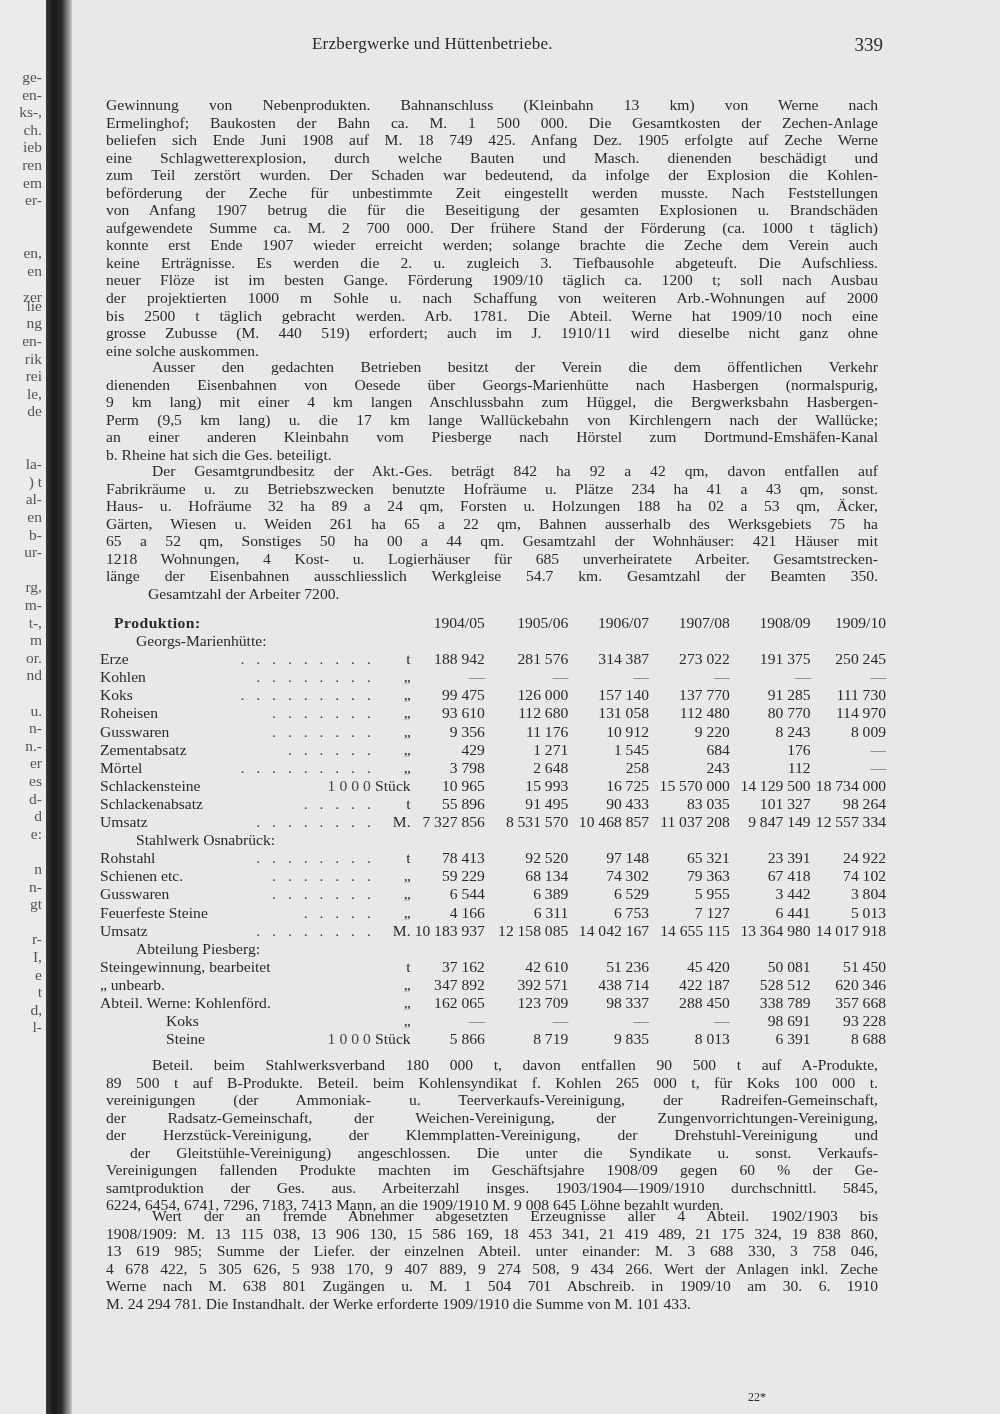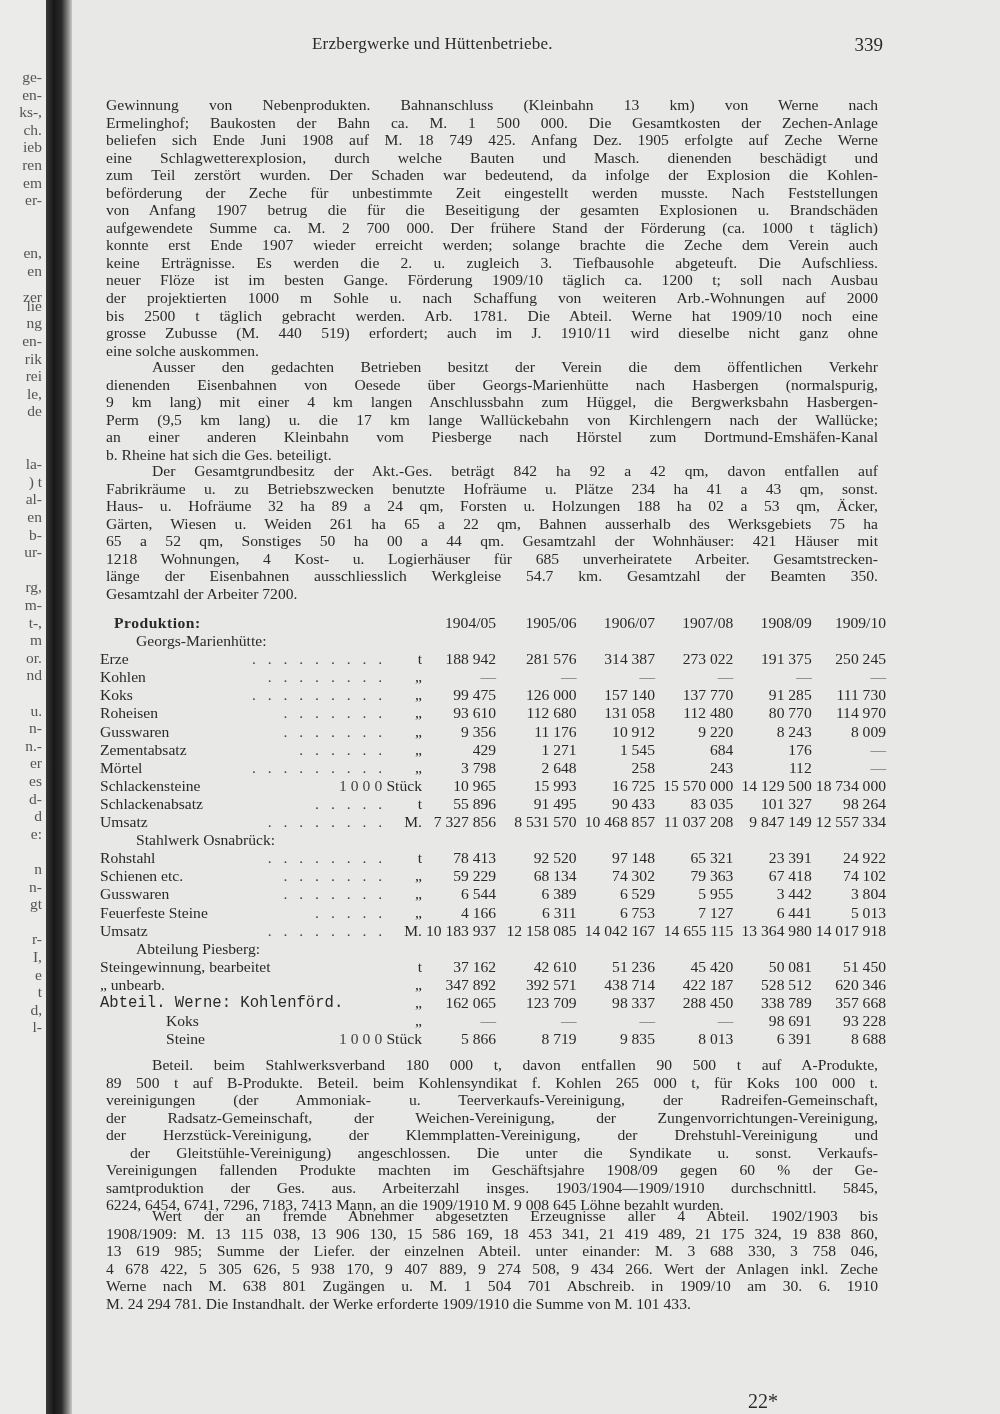--- a/index.html
+++ b/index.html
@@ -59,21 +59,21 @@
   table.prod td.c2 { width:86px; }
   table.prod td.c3 { width:86px; }
   table.prod td.c4 { width:86px; }
   table.prod td.c5 { width:78px; }
   .hdr-year { text-align:right; }
   .sec-title { padding-left:36px !important; }
   .prodlabel { font-weight:bold; letter-spacing:0.5px; padding-left:14px !important; }
   .dots { color:#444; letter-spacing:4px; }
   .dash { color:#777; }
   .footer-sig {
-    position:absolute; top:1390px; left:676px; font-size:20px;
+    position:absolute; top:1390px; left:676px; font-size:12px;
   }
 </style>
 </head>
 <body>
 
 <div class="left-page" id="leftpage">
     <div class="frag" style="top: 68px;">ge-</div>
     <div class="frag" style="top: 85.6px;">en-</div>
     <div class="frag" style="top: 103.2px;">ks-,</div>
     <div class="frag" style="top: 120.8px;">ch.</div>
@@ -155,21 +155,21 @@
       <div style="text-align: left; text-align-last: left;">b. Rheine hat sich die Ges. beteiligt.</div>
     </div>
   <div class="text block3">
       <div style="text-align: justify; text-align-last: justify; text-indent: 46px;">Der Gesamtgrundbesitz der Akt.-Ges. beträgt 842 ha 92 a 42 qm, davon entfallen auf</div>
       <div style="text-align: justify; text-align-last: justify;">Fabrikräume u. zu Betriebszwecken benutzte Hofräume u. Plätze 234 ha 41 a 43 qm, sonst.</div>
       <div style="text-align: justify; text-align-last: justify;">Haus- u. Hofräume 32 ha 89 a 24 qm, Forsten u. Holzungen 188 ha 02 a 53 qm, Äcker,</div>
       <div style="text-align: justify; text-align-last: justify;">Gärten, Wiesen u. Weiden 261 ha 65 a 22 qm, Bahnen ausserhalb des Werksgebiets 75 ha</div>
       <div style="text-align: justify; text-align-last: justify;">65 a 52 qm, Sonstiges 50 ha 00 a 44 qm. Gesamtzahl der Wohnhäuser: 421 Häuser mit</div>
       <div style="text-align: justify; text-align-last: justify;">1218 Wohnungen, 4 Kost- u. Logierhäuser für 685 unverheiratete Arbeiter. Gesamtstrecken-</div>
       <div style="text-align: justify; text-align-last: justify;">länge der Eisenbahnen ausschliesslich Werkgleise 54.7 km. Gesamtzahl der Beamten 350.</div>
-      <div style="text-align: center; text-align-last: left;">Gesamtzahl der Arbeiter 7200.</div>
+      <div style="text-align: center; text-align-last: left; margin-left: 42px;">Gesamtzahl der Arbeiter 7200.</div>
     </div>
 
   <table class="prod">
     <tbody id="prod-body">
         <tr>
           <td class="lab prodlabel">Produktion:</td>
           <td class="unit"></td>
           <td class="num hdr-year c0">1904/05</td>
           <td class="num hdr-year c1">1905/06</td>
           <td class="num hdr-year c2">1906/07</td>
@@ -350,21 +350,21 @@
           <td class="lab" style="padding-left: 0px;"><span>„ unbearb.</span></td>
           <td class="unit">„</td>
           <td class="num c0">347 892</td>
           <td class="num c1">392 571</td>
           <td class="num c2">438 714</td>
           <td class="num c3">422 187</td>
           <td class="num c4">528 512</td>
           <td class="num c5">620 346</td>
         </tr>
         <tr>
-          <td class="lab" style="padding-left: 0px; font-family: Liberation Mono, monospace;"><span>Abteil. Werne: Kohlenförd.</span></td>
+          <td class="lab" style="padding-left: 0px;"><span>Abteil. Werne: Kohlenförd.</span></td>
           <td class="unit">„</td>
           <td class="num c0">162 065</td>
           <td class="num c1">123 709</td>
           <td class="num c2">98 337</td>
           <td class="num c3">288 450</td>
           <td class="num c4">338 789</td>
           <td class="num c5">357 668</td>
         </tr>
         <tr>
           <td class="lab" style="padding-left: 66px;"><span>Koks</span></td>

